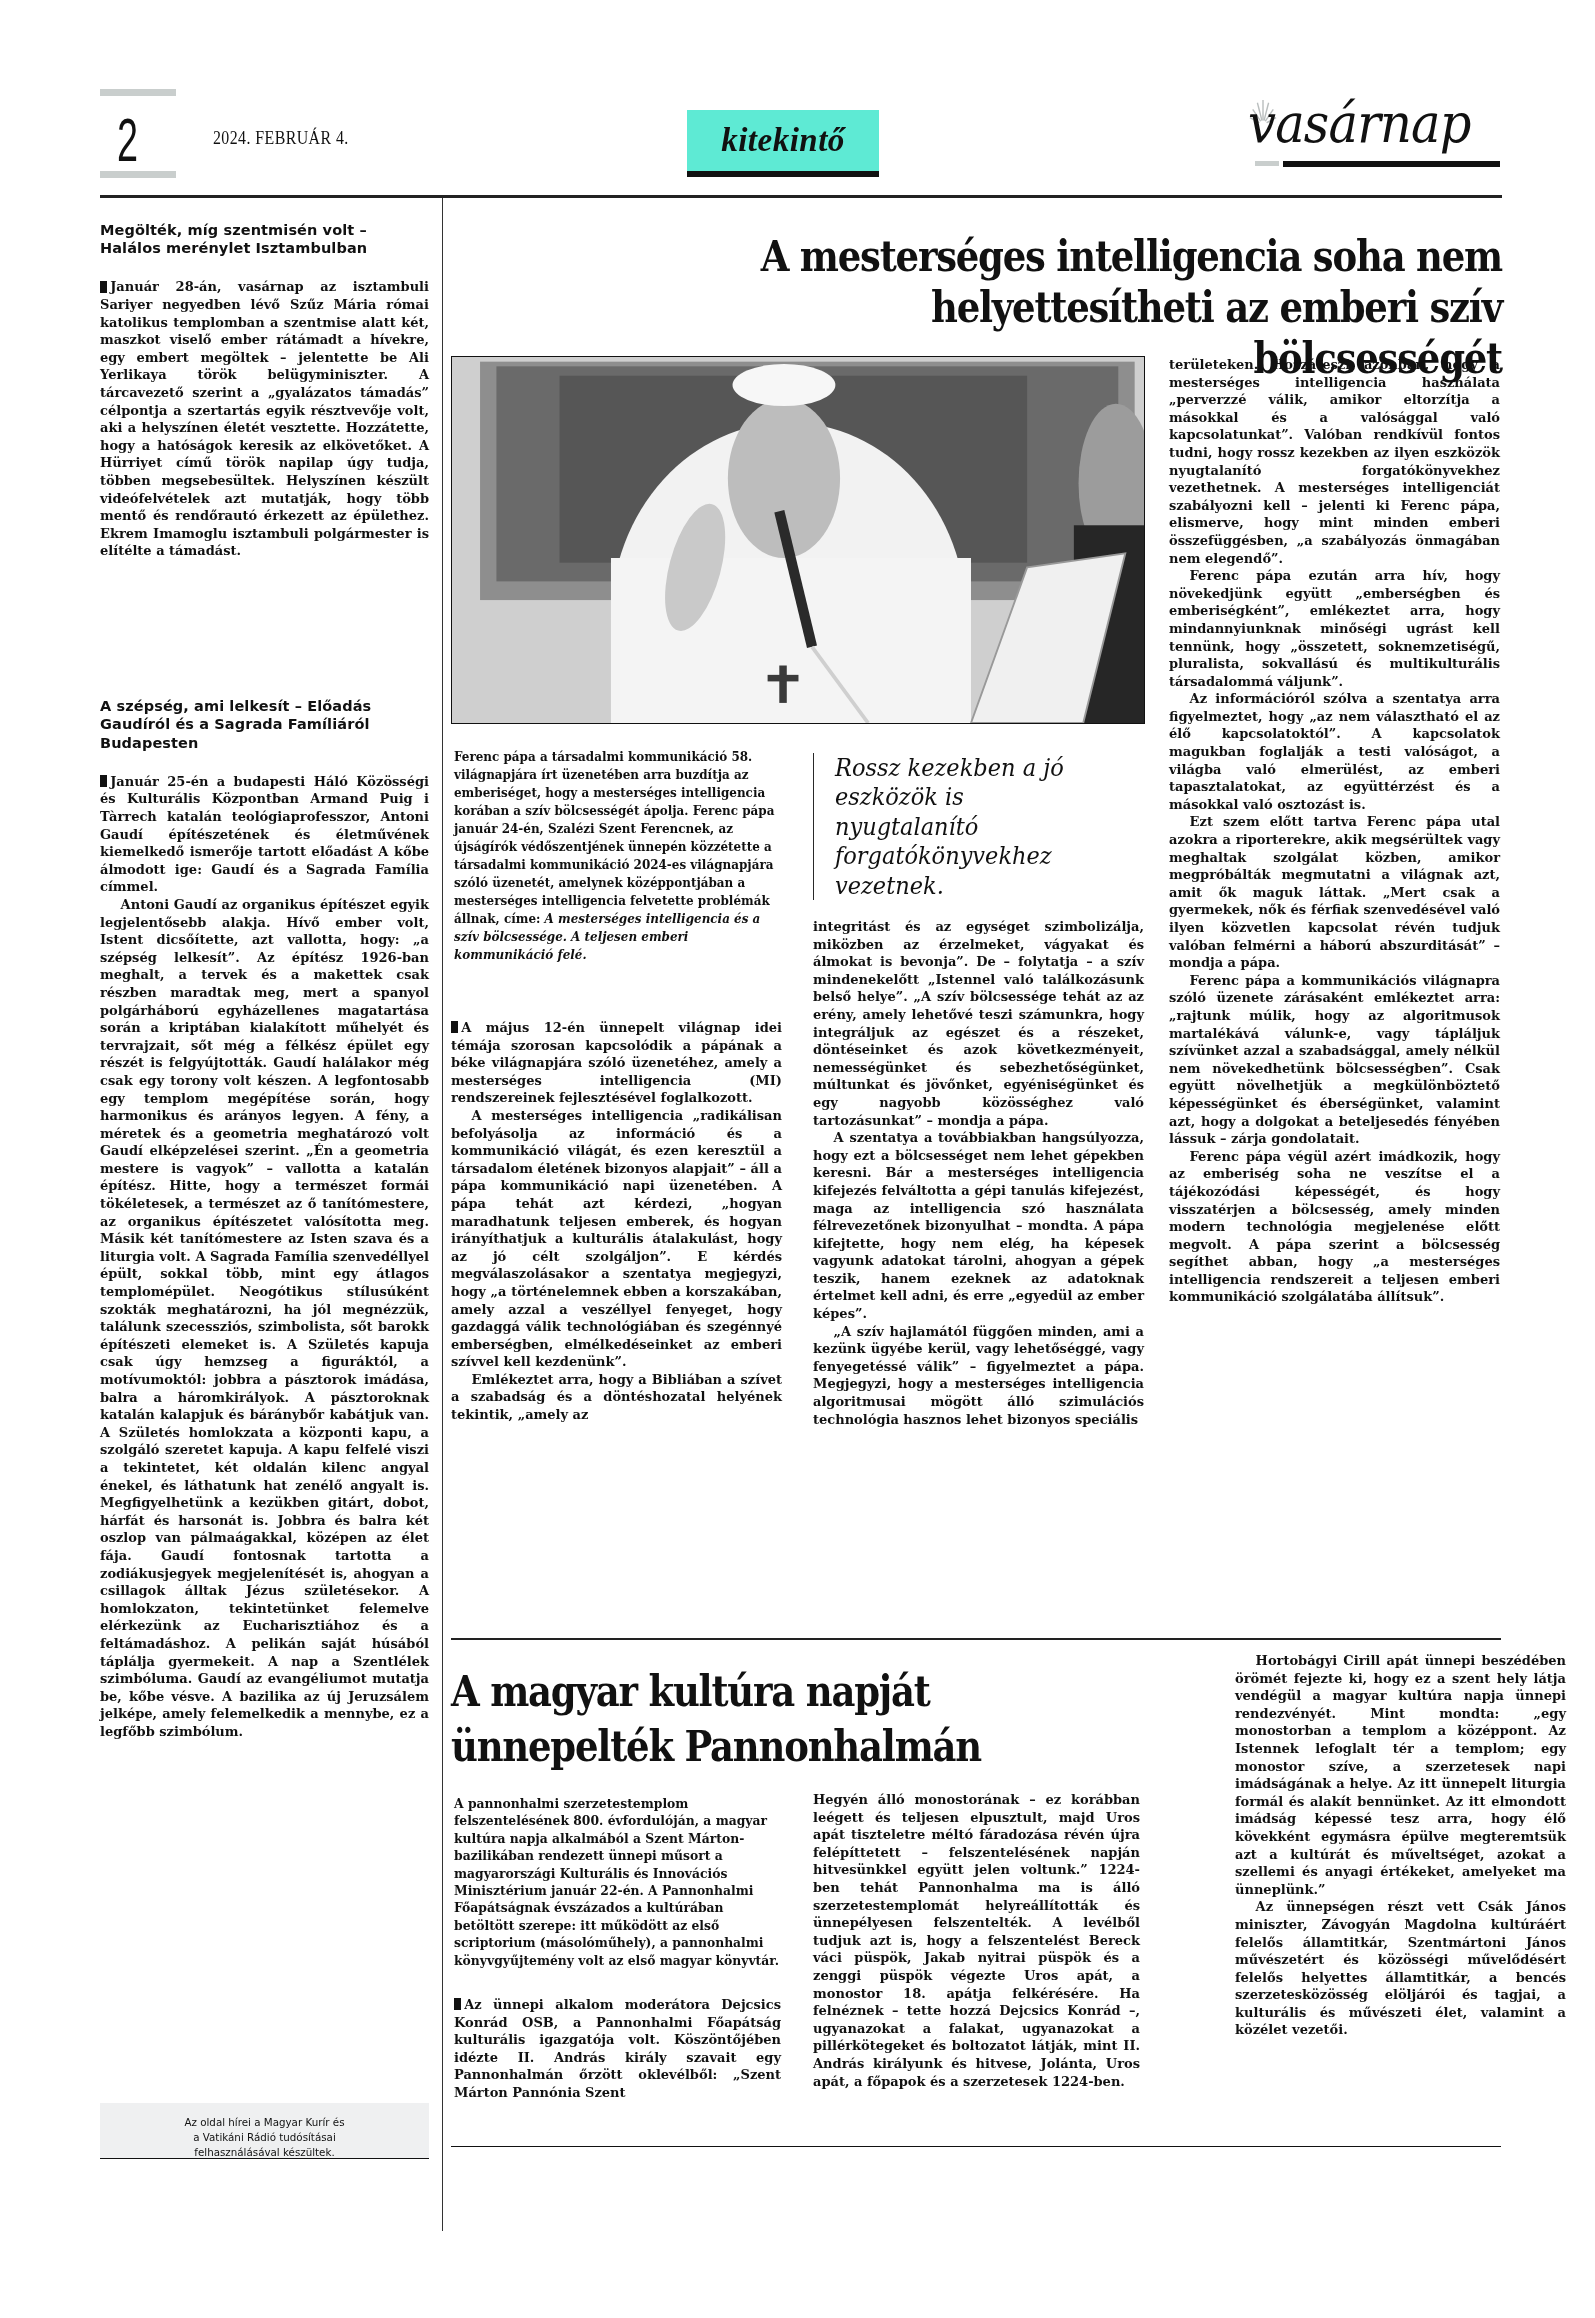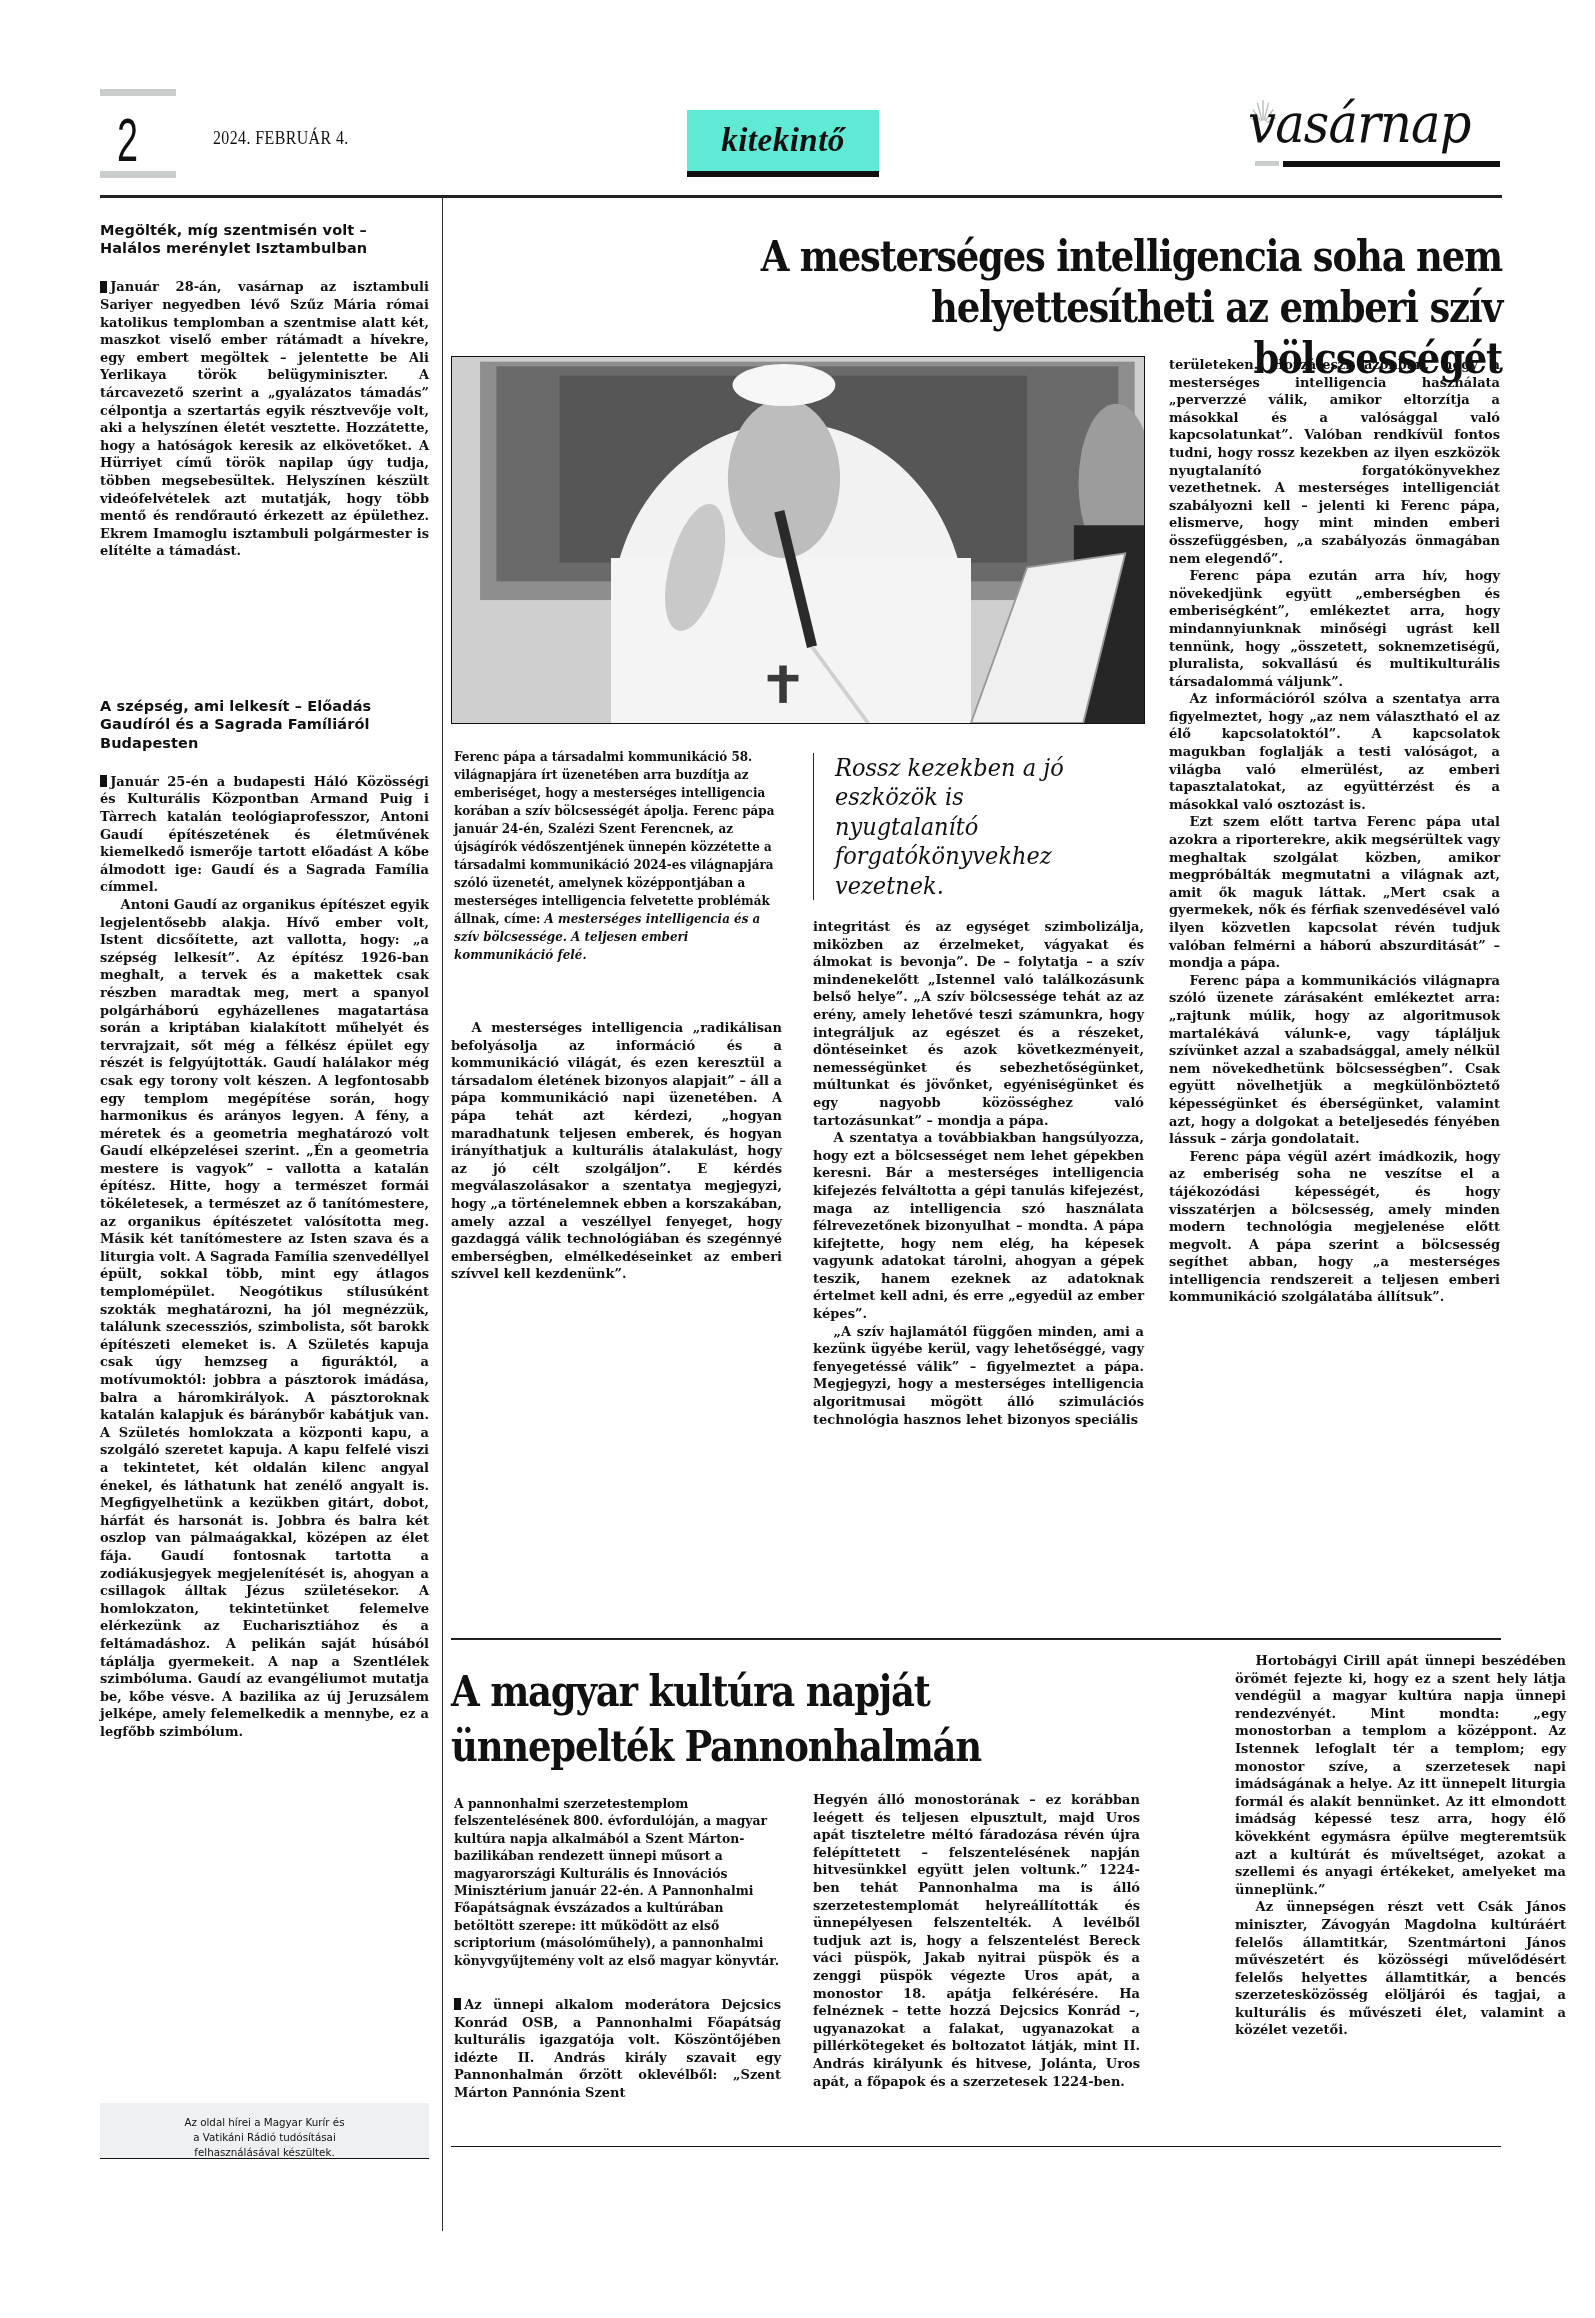--- a/index.html
+++ b/index.html
@@ -123,21 +123,23 @@
 </div>
 
 <div class="lead-text">
   <span>Ferenc pápa a társadalmi kommunikáció 58. világnapjára írt üzenetében arra buzdítja az emberiséget, hogy a mesterséges intelligencia korában a szív bölcsességét ápolja. Ferenc pápa január 24-én, Szalézi Szent Ferencnek, az újságírók védőszentjének ünnepén közzétette a társadalmi kommunikáció 2024-es világnapjára szóló üzenetét, amelynek középpontjában a mesterséges intelligencia felvetette problémák állnak, címe:</span>
   <em>A mesterséges intelligencia és a szív bölcsessége. A teljesen emberi kommunikáció felé.</em>
 </div>
 
 <div class="pullquote">Rossz kezekben a jó eszközök is nyugtalanító forgatókönyvekhez vezetnek.</div>
 
 <div class="maincol body" style="left:451px; top:1019px;">
+  <p class="lead"><span class="sq"></span><span>A május 12-én ünnepelt világnap idei témája szorosan kapcsolódik a pápának a béke világnapjára szóló üzenetéhez, amely a mesterséges intelligencia (MI) rendszereinek fejlesztésével foglalkozott.</span></p>
   <p>A mesterséges intelligencia „radikálisan befolyásolja az információ és a kommunikáció világát, és ezen keresztül a társadalom életének bizonyos alapjait” – áll a pápa kommunikáció napi üzenetében. A pápa tehát azt kérdezi, „hogyan maradhatunk teljesen emberek, és hogyan irányíthatjuk a kulturális átalakulást, hogy az jó célt szolgáljon”. E kérdés megválaszolásakor a szentatya megjegyzi, hogy „a történelemnek ebben a korszakában, amely azzal a veszéllyel fenyeget, hogy gazdaggá válik technológiában és szegénnyé emberségben, elmélkedéseinket az emberi szívvel kell kezdenünk”.</p>
+  <p>Emlékeztet arra, hogy a Bibliában a szívet a szabadság és a döntéshozatal helyének tekintik, „amely az</p>
 </div>
 
 <div class="maincol body" style="left:813px; top:918px;">
   <p class="lead">integritást és az egységet szimbolizálja, miközben az érzelmeket, vágyakat és álmokat is bevonja”. De – folytatja – a szív mindenekelőtt „Istennel való találkozásunk belső helye”. „A szív bölcsessége tehát az az erény, amely lehetővé teszi számunkra, hogy integráljuk az egészet és a részeket, döntéseinket és azok következményeit, nemességünket és sebezhetőségünket, múltunkat és jövőnket, egyéniségünket és egy nagyobb közösséghez való tartozásunkat” – mondja a pápa.</p>
   <p>A szentatya a továbbiakban hangsúlyozza, hogy ezt a bölcsességet nem lehet gépekben keresni. Bár a mesterséges intelligencia kifejezés felváltotta a gépi tanulás kifejezést, maga az intelligencia szó használata félrevezetőnek bizonyulhat – mondta. A pápa kifejtette, hogy nem elég, ha képesek vagyunk adatokat tárolni, ahogyan a gépek teszik, hanem ezeknek az adatoknak értelmet kell adni, és erre „egyedül az ember képes”.</p>
   <p>„A szív hajlamától függően minden, ami a kezünk ügyébe kerül, vagy lehetőséggé, vagy fenyegetéssé válik” – figyelmeztet a pápa. Megjegyzi, hogy a mesterséges intelligencia algoritmusai mögött álló szimulációs technológia hasznos lehet bizonyos speciális</p>
 </div>
 
 <div class="maincol body" style="left:1169px; top:356px;">
   <p class="lead">területeken. Hozzáteszi azonban, hogy a mesterséges intelligencia használata „perverzzé válik, amikor eltorzítja a másokkal és a valósággal való kapcsolatunkat”. Valóban rendkívül fontos tudni, hogy rossz kezekben az ilyen eszközök nyugtalanító forgatókönyvekhez vezethetnek. A mesterséges intelligenciát szabályozni kell – jelenti ki Ferenc pápa, elismerve, hogy mint minden emberi összefüggésben, „a szabályozás önmagában nem elegendő”.</p>

